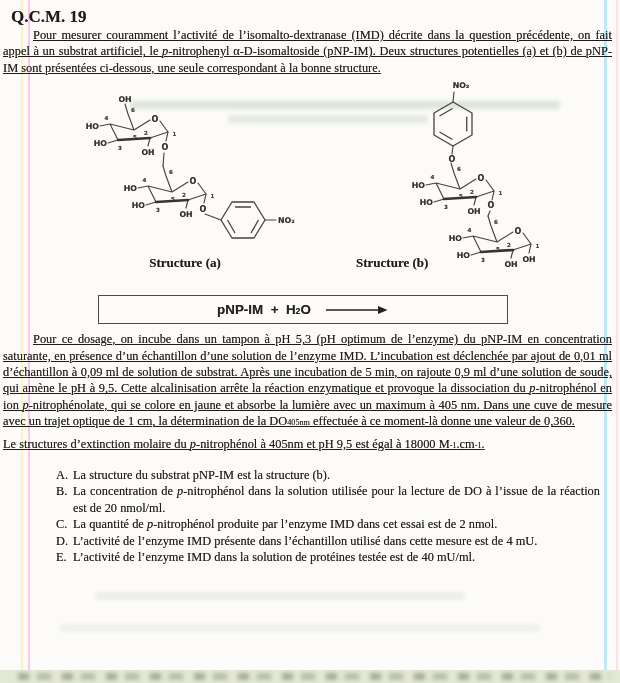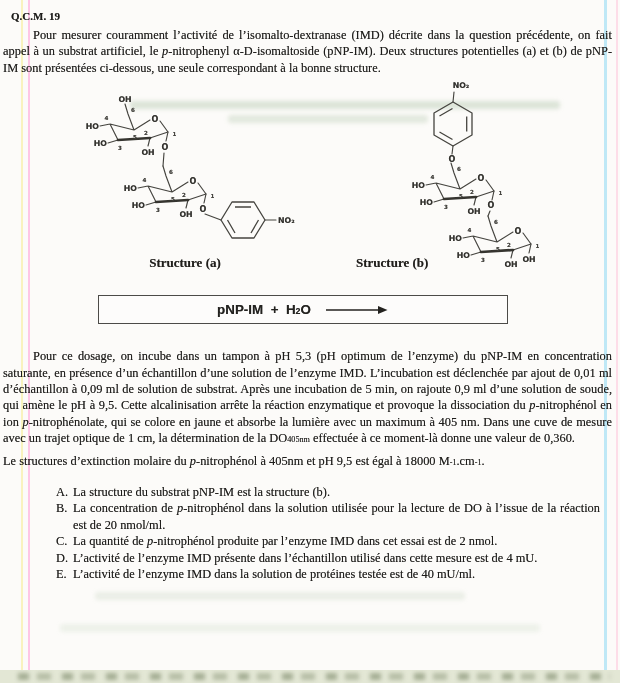--- a/index.html
+++ b/index.html
@@ -4,22 +4,22 @@
 <style>
   html,body{margin:0;padding:0;}
   body{
     width:620px;height:683px;position:relative;overflow:hidden;
     background:#fcfbf9;
     font-family:"Liberation Serif",serif;
     font-size:12.4px;line-height:16.4px;color:#1d1c1a;
     text-shadow:0 0 .4px rgba(30,30,28,.55);
   }
   .content{padding:8px 8px 0 3px;position:relative;}
-  .title{font-size:11px;font-weight:bold;margin:0 0 2px 8px;line-height:17px;font-family:Liberation Serif, serif;}
-  p{margin:0;}
+  .title{font-size:17px;font-weight:bold;margin:0 0 2px 8px;line-height:17px;font-family:Liberation Serif, serif;}
+  p{margin:0;text-decoration:underline;}
   .justify{text-align:justify;}
   .indent{text-indent:30px;}
   sub,sup{font-size:66%;line-height:0;}
   sub{vertical-align:-18%;}
   sup{vertical-align:38%;}
   i{font-style:italic;}
 
   .structures{position:relative;height:212px;}
   .structures svg{position:absolute;display:block;}
   #svg-a{left:55px;top:6px;}
@@ -33,21 +33,21 @@
   .caption{font-family:"Liberation Serif",serif;font-weight:bold;font-size:13px;fill:#211f1c;}
 
   .reaction-lead{margin-top:21px;text-indent:30px;}
   .eq-box{
     margin:7px 0 0 95px;width:408px;height:27px;border:1.4px solid #4c4b48;
     display:flex;align-items:center;justify-content:center;gap:14px;
     font-family:"Liberation Sans",sans-serif;font-weight:bold;font-size:13.4px;
     color:#23221f;background:rgba(255,255,255,.35);
   }
   .arrow-wrap{display:inline-flex;align-items:center;}
-  .dosage{margin-top:24px;}
+  .dosage{margin-top:7px;}
   .coefficient{margin-top:6px;}
   .options{margin:15px 0 0 53px;padding:0;list-style:none;}
   .option{display:flex;}
   .option .letter{flex:none;width:17px;}
   .option .otext{flex:1;text-align:justify;padding-right:12px;max-width:548px;}
 
   .vline{position:absolute;top:0;bottom:0;pointer-events:none;}
   .ghost{position:absolute;filter:blur(2px);pointer-events:none;border-radius:3px;}
   .bottom-band{
     position:absolute;left:0;right:0;bottom:0;height:13px;

